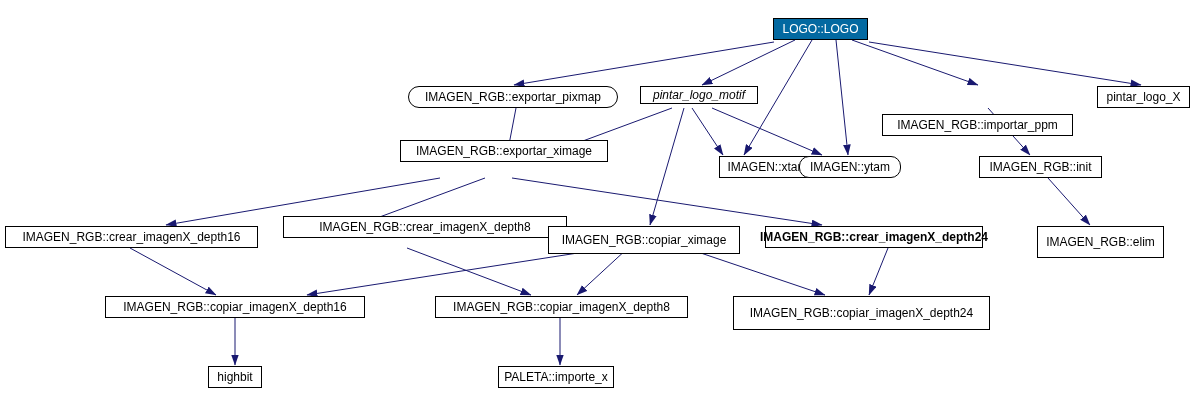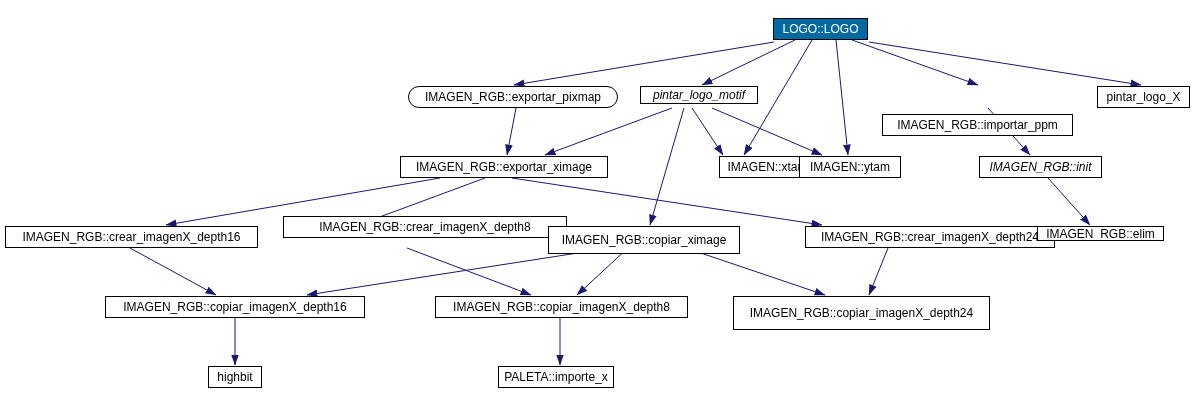--- a/index.html
+++ b/index.html
@@ -77,28 +77,28 @@
         <line x1="235" y1="318" x2="235" y2="365" stroke-width="1" marker-end="url(#arrow)"></line>
         <line x1="560" y1="318" x2="560" y2="365" stroke-width="1" marker-end="url(#arrow)"></line>
       </g>
   </svg>
   <div id="nodes">
       <div class="node root" style="left: 773px; top: 18px; width: 95px; height: 22px;">LOGO::LOGO</div>
       <div class="node" style="left: 408px; top: 86px; width: 210px; height: 22px; border-radius: 11px;">IMAGEN_RGB::exportar_pixmap</div>
       <div class="node" style="left: 640px; top: 86px; width: 118px; height: 18px; font-style: italic;">pintar_logo_motif</div>
       <div class="node" style="left: 882px; top: 86px; width: 191px; height: 22px; margin-top: 28px;">IMAGEN_RGB::importar_ppm</div>
       <div class="node" style="left: 1097px; top: 86px; width: 93px; height: 22px;">pintar_logo_X</div>
-      <div class="node" style="left: 400px; top: 156px; width: 208px; height: 22px; text-align: center;">IMAGEN_RGB::exportar_ximage</div>
+      <div class="node" style="left: 400px; top: 140px; width: 208px; height: 22px; text-align: center;">IMAGEN_RGB::exportar_ximage</div>
       <div class="node" style="left: 719px; top: 156px; width: 97px; height: 22px;">IMAGEN::xtam</div>
-      <div class="node" style="left: 799px; top: 156px; width: 102px; height: 22px;">IMAGEN::ytam</div>
-      <div class="node" style="left: 979px; top: 156px; width: 123px; height: 22px; font-style: italic;">IMAGEN_RGB::init</div>
+      <div class="node" style="left: 799px; top: 156px; width: 102px; height: 22px; border-radius: 10px;">IMAGEN::ytam</div>
+      <div class="node" style="left: 979px; top: 156px; width: 123px; height: 22px;">IMAGEN_RGB::init</div>
       <div class="node" style="left: 5px; top: 226px; width: 253px; height: 22px;">IMAGEN_RGB::crear_imagenX_depth16</div>
       <div class="node" style="left: 283px; top: 216px; width: 284px; height: 22px;">IMAGEN_RGB::crear_imagenX_depth8</div>
       <div class="node" style="left: 548px; top: 226px; width: 192px; height: 28px;">IMAGEN_RGB::copiar_ximage</div>
-      <div class="node" style="left: 805px; top: 226px; width: 250px; height: 22px;">IMAGEN_RGB::crear_imagenX_depth24</div>
-      <div class="node" style="left: 1037px; top: 226px; width: 127px; height: 15px;">IMAGEN_RGB::elim</div>
+      <div class="node" style="left: 765px; top: 226px; width: 218px; height: 22px; font-weight: bold;">IMAGEN_RGB::crear_imagenX_depth24</div>
+      <div class="node" style="left: 1037px; top: 226px; width: 127px; height: 32px;">IMAGEN_RGB::elim</div>
       <div class="node" style="left: 105px; top: 296px; width: 260px; height: 22px;">IMAGEN_RGB::copiar_imagenX_depth16</div>
       <div class="node" style="left: 435px; top: 296px; width: 253px; height: 22px; text-align: right;">IMAGEN_RGB::copiar_imagenX_depth8</div>
       <div class="node" style="left: 733px; top: 296px; width: 257px; height: 34px;">IMAGEN_RGB::copiar_imagenX_depth24</div>
       <div class="node" style="left: 208px; top: 366px; width: 54px; height: 22px;">highbit</div>
       <div class="node" style="left: 498px; top: 366px; width: 116px; height: 22px;">PALETA::importe_x</div>
     </div>
 </div>
 
 </body></html>

